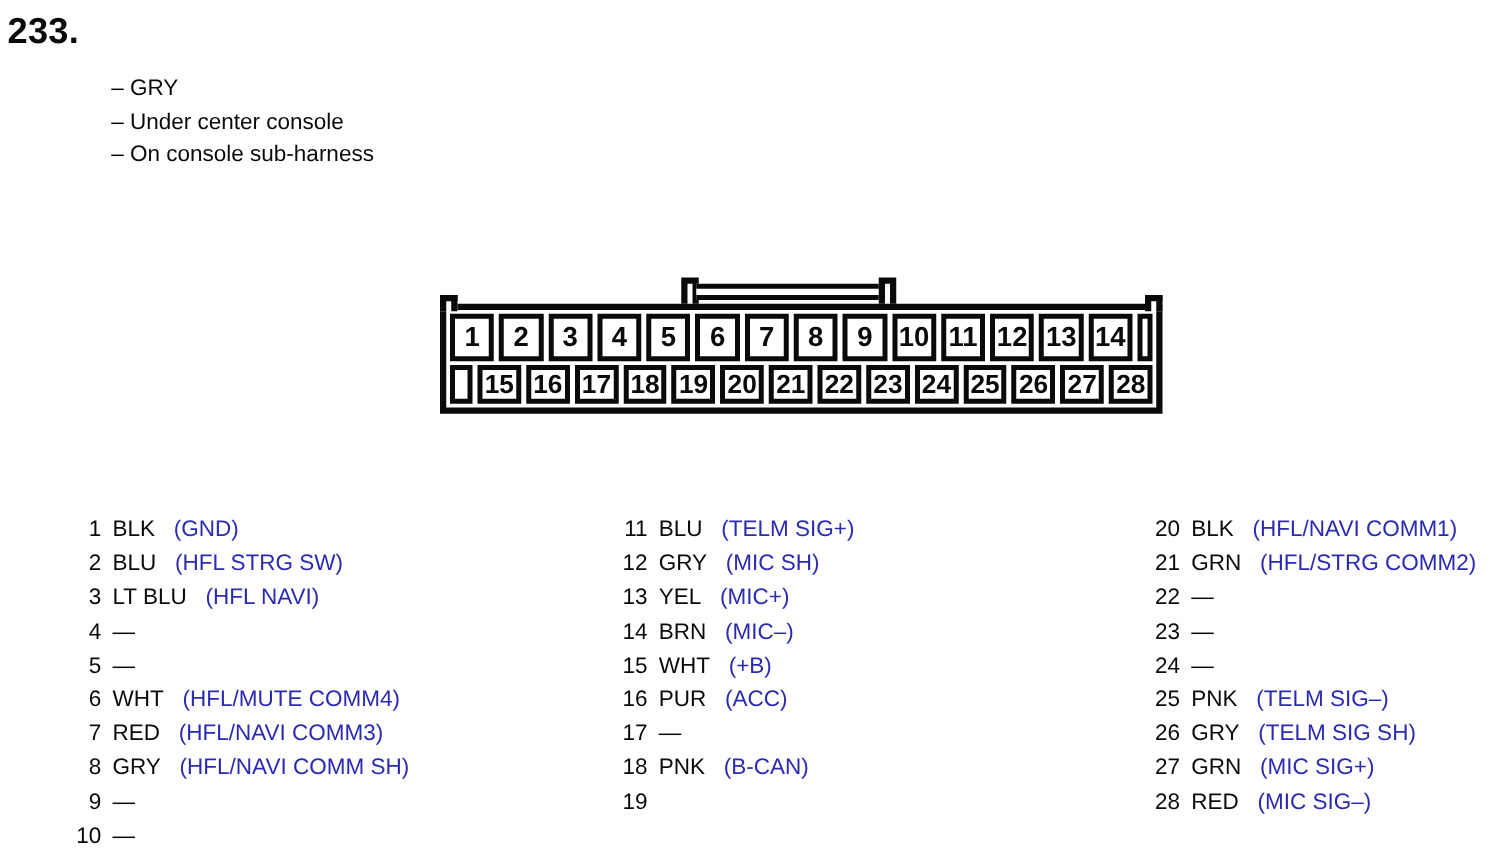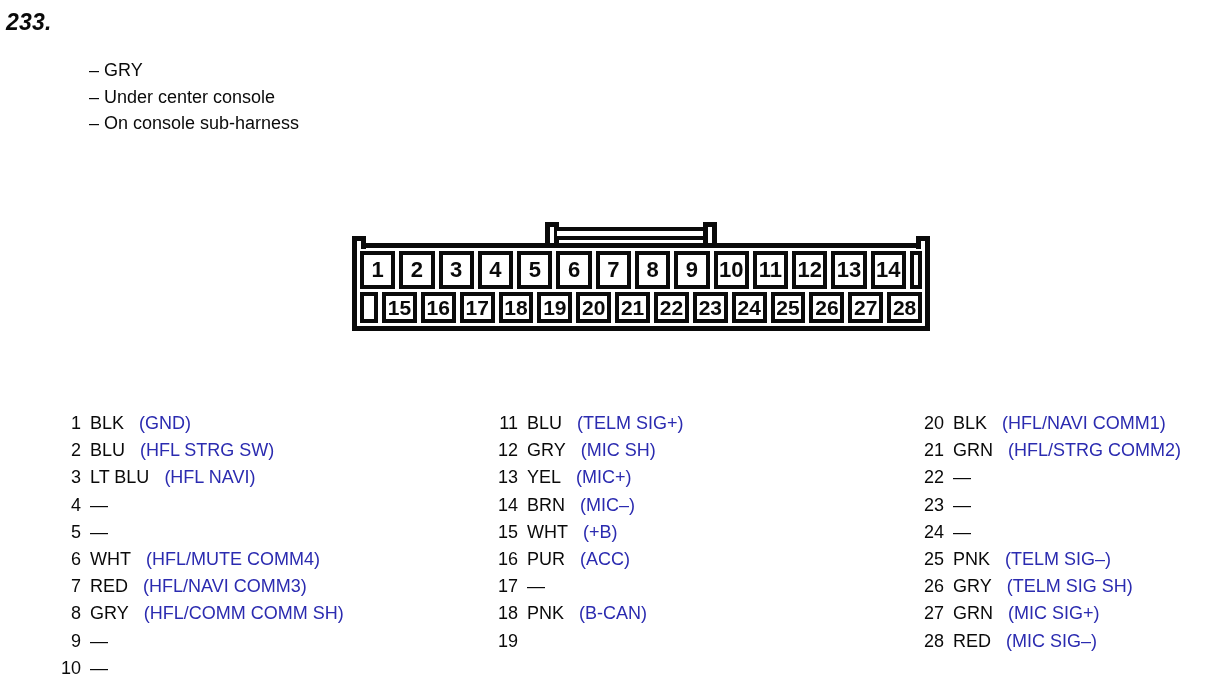--- a/index.html
+++ b/index.html
@@ -2,21 +2,21 @@
 <html style="--blue: #2b2bb0; --ink: #0a0a0a;"><head>
 <meta charset="utf-8">
 <style>
   :root { --ink:#0a0a0a; --blue:#2b2bb0; --paper:#ffffff; }
   * { box-sizing: border-box; }
   html,body { margin:0; padding:0; background:#fff; }
   body { font-family:"Liberation Sans", sans-serif; color:var(--ink); }
   .page { position:relative; width:1207px; height:686px; background:var(--paper); overflow:hidden; }
 
   
-  .title-row { position:absolute; top:9px; left:6px; display:flex; font-weight:bold; font-size:23px; letter-spacing:0.2px;font-style:italic; }
+  .title-row { position:absolute; top:9px; left:6px; display:flex; font-weight:bold; font-size:29px; letter-spacing:0.2px; }
   .title-num { width:82px; flex:none; }
 
   
   .notes { position:absolute; top:57px; left:89px; font-size:18px; line-height:26.5px; }
 
   
   .connector { position:absolute; top:222px; left:352px; width:578px; }
   .lock-tab { position:absolute; top:0; left:193px; width:172px; height:27px; }
   .lock-tab .post { position:absolute; top:0; width:14px; height:27px; background:#fff; border:5px solid var(--ink); }
   .lock-tab .post.left { left:0; }
@@ -133,21 +133,21 @@
         <div class="pin-row">
           <span class="pin-num">6</span>
           <span class="pin-label"><span class="pin-wire">WHT</span><span class="pin-signal">(HFL/MUTE COMM4)</span></span>
         </div>
         <div class="pin-row">
           <span class="pin-num">7</span>
           <span class="pin-label"><span class="pin-wire">RED</span><span class="pin-signal">(HFL/NAVI COMM3)</span></span>
         </div>
         <div class="pin-row">
           <span class="pin-num">8</span>
-          <span class="pin-label"><span class="pin-wire">GRY</span><span class="pin-signal">(HFL/COMM COMM SH)</span></span>
+          <span class="pin-label"><span class="pin-wire">GRY</span><span class="pin-signal">(HFL/NAVI COMM SH)</span></span>
         </div>
         <div class="pin-row">
           <span class="pin-num">9</span>
           <span class="pin-label"><span class="pin-wire">—</span></span>
         </div>
         <div class="pin-row">
           <span class="pin-num">10</span>
           <span class="pin-label"><span class="pin-wire">—</span></span>
         </div>
       </div>

